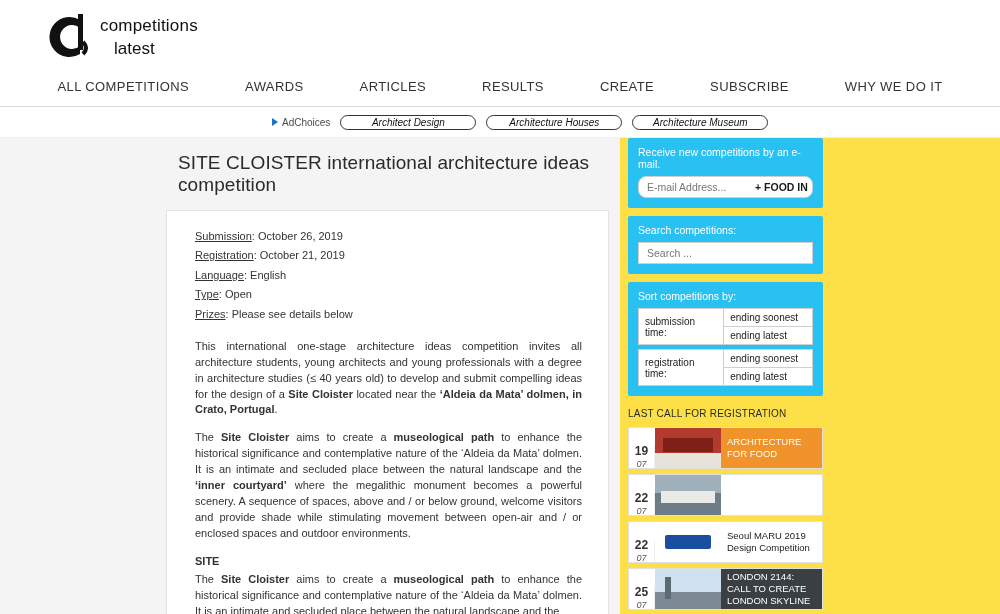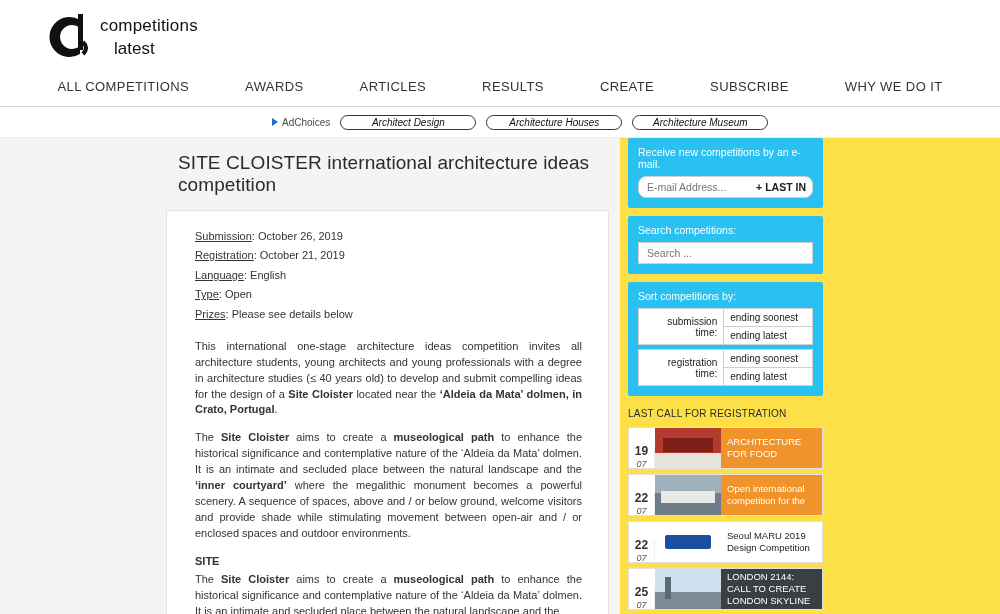--- a/index.html
+++ b/index.html
@@ -144,21 +144,21 @@
   .field.joinrow { justify-content: space-between; border-radius: 8px; }
   .joinbtn { color: #1a1a1a; font-size: 10.5px; font-weight: 600; white-space: nowrap; }
   .sorttable { width: 100%; border-collapse: collapse; background: #fff; }
   .sorttable td {
     border: 1px solid #cfcfcf;
     font-size: 10px;
     color: #222;
     padding: 3px 6px;
     background: #fff;
   }
-  .sorttable td.lbl { width: 49%; text-align: right; color:#222; }
+  .sorttable td.lbl { width: 49%; text-align: left; color:#222; }
   .sorttable td.opt { width: 51%; }
   .sorttable.second { margin-top: 4px; }
 
   .lastcall {
     margin-top: 12px;
     font-size: 10px;
     letter-spacing: .2px;
     color: #2b2b2b;
     margin-bottom: 8px;
   }
@@ -274,21 +274,21 @@
 
       </div>
     </div>
 
     <div class="right">
 
       <div class="panel">
         <div class="plabel">Receive new competitions by an e-mail.</div>
         <div class="field joinrow">
           <input type="text" style="border: none; outline: none; font-size: 10.5px; color: rgb(138, 138, 138); width: 110px; font-family: &quot;Liberation Sans&quot;, sans-serif;" placeholder="E-mail Address...">
-          <span class="joinbtn">+ LAST IN</span>
+          <span class="joinbtn">+ FOOD IN</span>
         </div>
       </div>
 
       <div class="panel">
         <div class="plabel">Search competitions:</div>
         <div class="field">
           <input type="text" style="border: none; outline: none; font-size: 10.5px; color: rgb(138, 138, 138); width: 100%; font-family: &quot;Liberation Sans&quot;, sans-serif;" placeholder="Search ...">
         </div>
       </div>
 
@@ -328,21 +328,20 @@
         <div class="lcthumb t1"></div>
         <div class="lctext">ARCHITECTURE FOR FOOD</div>
       </div>
 
       <div class="lcitem orange">
         <div class="lcdate">
           <span class="d">22</span>
           <span class="m">07</span>
         </div>
         <div class="lcthumb t2"></div>
-        <div class="lctext">Open international competition for the</div>
       </div>
 
       <div class="lcitem white">
         <div class="lcdate">
           <span class="d">22</span>
           <span class="m">07</span>
         </div>
         <div class="lcthumb t3"></div>
         <div class="lctext">Seoul MARU 2019 Design Competition</div>
       </div>

